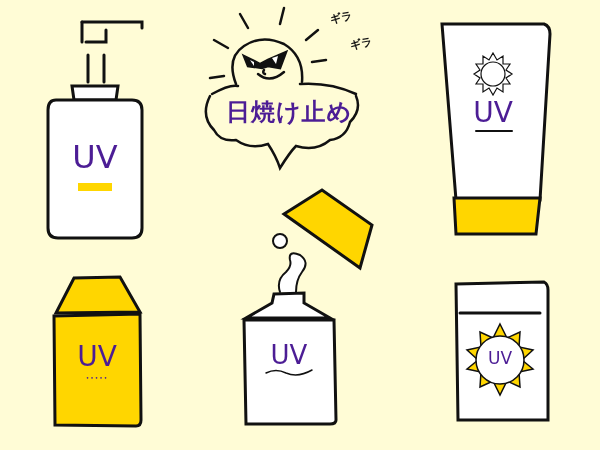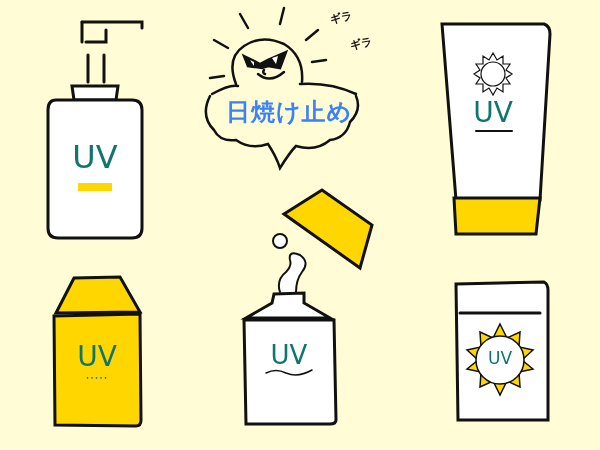--- a/index.html
+++ b/index.html
@@ -1,19 +1,19 @@
 <!DOCTYPE html>
 <html><head>
   <meta charset="utf-8">
   <style>
     html, body { margin:0; padding:0; }
     body { width:600px; height:450px; background:#fffcd6; position:relative; overflow:hidden; font-family:"DejaVu Sans", sans-serif; }
     svg { position:absolute; left:0; top:0; }
-    .uv { position:absolute; font-family:"DejaVu Sans", sans-serif; color:#0f766e; text-align:center; }
-    .title { position:absolute; font-weight:bold; font-size:24px; color:#3b82f6; letter-spacing:1px; }
+    .uv { position:absolute; font-family:"DejaVu Sans", sans-serif; color:#4c1d95; text-align:center; }
+    .title { position:absolute; font-weight:bold; font-size:24px; color:#4c1d95; letter-spacing:1px; }
     .gira { position:absolute; font-size:11px; color:#111; font-weight:bold; }
   </style>
 </head>
 <body>
 
 <svg width="600" height="450" viewBox="0 0 600 450">
 
   <g stroke="#111" stroke-width="3" fill="none" stroke-linecap="round">
 
     <path d="M82 22 L142 22 L142 28"></path>

